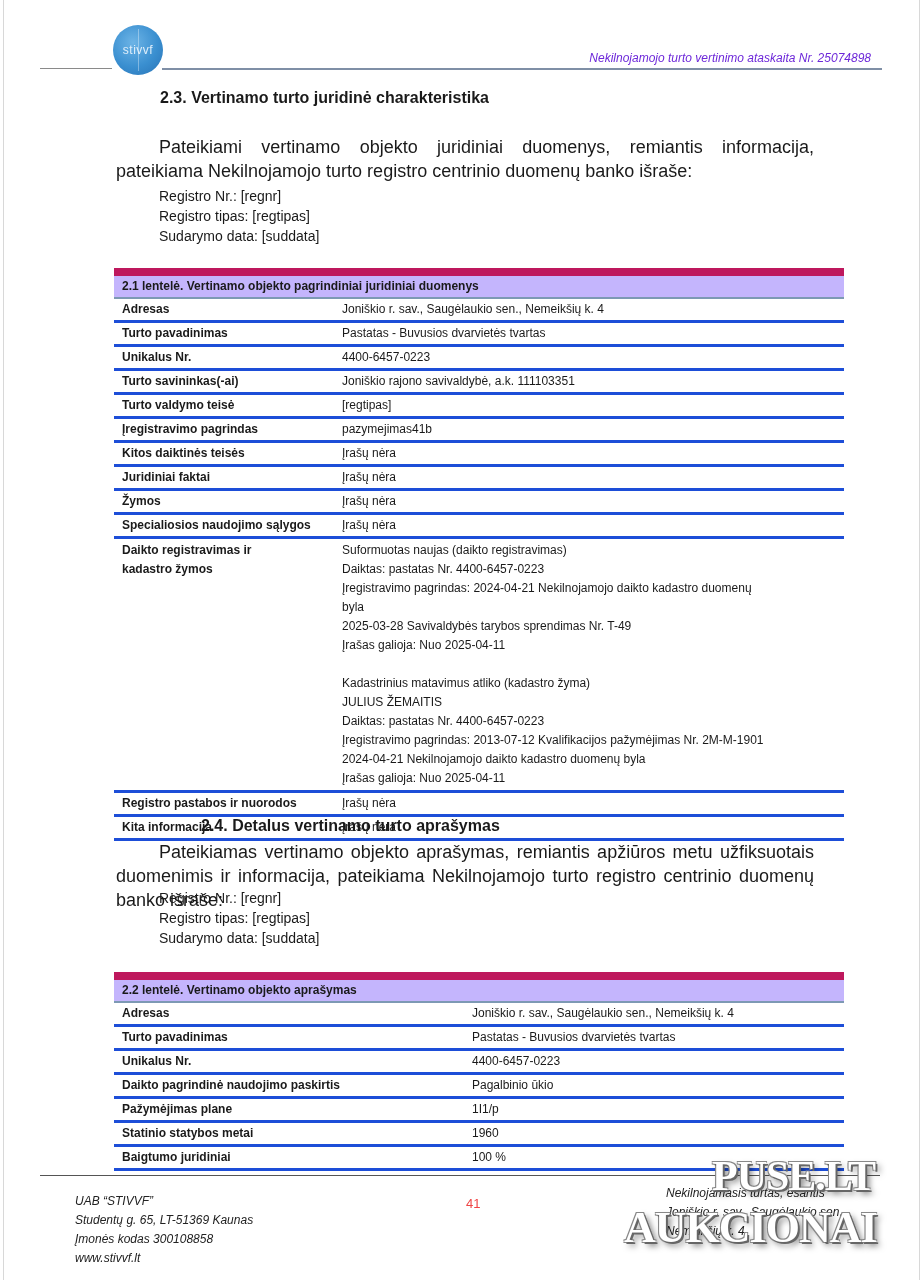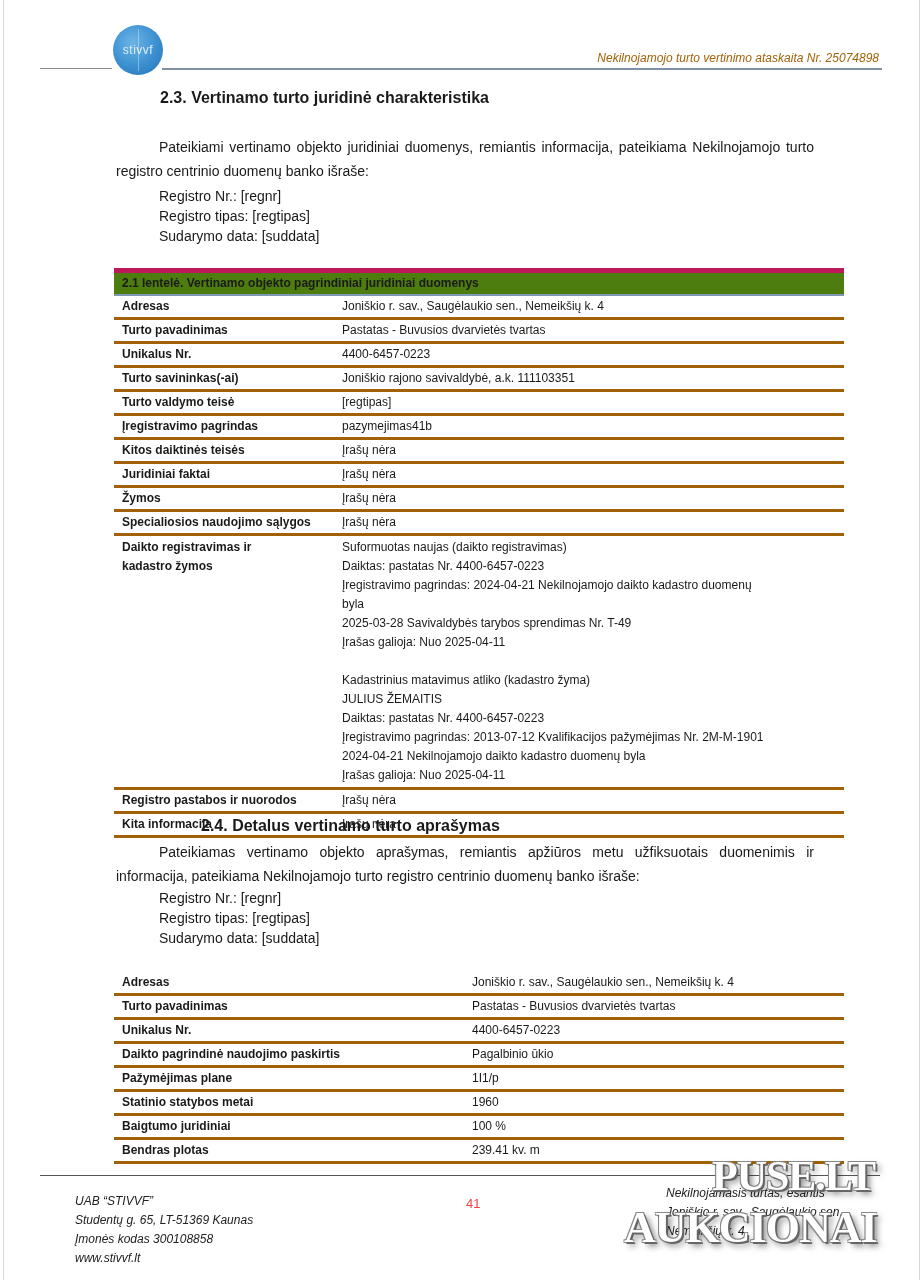--- a/index.html
+++ b/index.html
@@ -10,31 +10,31 @@
     .frame-left { position: absolute; left: 3px; top: 0; width: 1px; height: 1280px; background: #d8d8d8; }
     .frame-right { position: absolute; right: 3px; top: 0; width: 1px; height: 1280px; background: #d8d8d8; }
 
     
     .logo { position: absolute; left: 113px; top: 25px; width: 50px; height: 50px; border-radius: 50%;
       background: radial-gradient(circle at 40% 35%, #6db4e6 0%, #3a8fd0 55%, #2872b5 100%);
       color: #dfeefa; font-size: 12px; display: flex; align-items: center; justify-content: center; letter-spacing: 0.5px; }
     .logo::after { content: ""; position: absolute; left: 25px; top: 4px; width: 1px; height: 42px; background: rgba(255,255,255,0.35); }
     .header-line-left { position: absolute; left: 40px; top: 68px; width: 72px; height: 1px; background: #8a8a8a; }
     .header-line-right { position: absolute; left: 162px; top: 68px; width: 720px; height: 2px; background: #7f8fa6; }
-    .header-title { position: absolute; right: 44px; top: 51px; font-style: italic; font-size: 12px; color: #a16207; text-align: center; }
+    .header-title { position: absolute; right: 52px; top: 51px; font-style: italic; font-size: 12px; color: #6d28d9; text-align: center; }
 
     
     .h2 { position: absolute; left: 160px; font-size: 16px; font-weight: bold; color: #1a1a1a; }
-    .para { position: absolute; left: 116px; width: 698px; font-size: 14px; line-height: 24px; text-align: justify; }
+    .para { position: absolute; left: 116px; width: 698px; font-size: 18px; line-height: 24px; text-align: justify; }
     .para .indent { display: inline-block; width: 43px; }
     .reglines { position: absolute; left: 159px; font-size: 14px; line-height: 20px; }
 
     table.dt { position: absolute; left: 114px; width: 730px; border-collapse: collapse; font-size: 12px; }
-    table.dt td { padding: 2px 8px; vertical-align: top; line-height: 17px; border-bottom: 3px solid #a16207; }
-    table.dt tr.cap td { background: #4d7c0f; font-weight: bold; border-top: 5px solid #be185d; border-bottom: 2px solid #7d99b4; }
+    table.dt td { padding: 2px 8px; vertical-align: top; line-height: 17px; border-bottom: 3px solid #1d4ed8; }
+    table.dt tr.cap td { background: #c4b5fd; font-weight: bold; border-top: 8px solid #be185d; border-bottom: 2px solid #7d99b4; }
     table.dt td.k { font-weight: bold; }
     table.dt td.v { font-weight: normal; }
     table.dt td.v div { line-height: 19px; }
     .blank { height: 19px; }
 
     
     .footer-line { position: absolute; left: 40px; top: 1175px; width: 840px; height: 1px; background: #555; }
     .footer-left { position: absolute; left: 75px; top: 1192px; font-style: italic; font-size: 12px; line-height: 19px; color: #222; }
     .page-num { position: absolute; left: 466px; top: 1196px; font-size: 13px; color: #ef4444; }
     .footer-right { position: absolute; left: 666px; top: 1184px; font-style: italic; font-size: 12px; line-height: 19px; color: #222; }
@@ -154,20 +154,23 @@
   <div>Registro tipas: [regtipas]</div>
   <div>Sudarymo data: [suddata]</div>
 </div>
 
 <table class="dt" style="top:972px;">
   <colgroup>
       <col style="width:350px">
       <col>
     </colgroup>
   <tbody>
+      <tr class="cap">
+        <td colspan="2">2.2 lentelė. Vertinamo objekto aprašymas</td>
+      </tr>
   <tr>
         <td class="k">Adresas</td>
         <td class="v">Joniškio r. sav., Saugėlaukio sen., Nemeikšių k. 4</td>
       </tr>
   <tr>
         <td class="k">Turto pavadinimas</td>
         <td class="v">Pastatas - Buvusios dvarvietės tvartas</td>
       </tr>
   <tr>
         <td class="k">Unikalus Nr.</td>
@@ -181,24 +184,20 @@
         <td class="k">Pažymėjimas plane</td>
         <td class="v">1I1/p</td>
       </tr>
   <tr>
         <td class="k">Statinio statybos metai</td>
         <td class="v">1960</td>
       </tr>
   <tr>
         <td class="k">Baigtumo juridiniai</td>
         <td class="v">100 %</td>
-      </tr>
-  <tr>
-        <td class="k">Bendras plotas</td>
-        <td class="v">239.41 kv. m</td>
       </tr>
 </tbody>
   </table>
 
 <div class="footer-line"></div>
 <div class="footer-left">
   <div>UAB “STIVVF”</div>
   <div>Studentų g. 65, LT-51369 Kaunas</div>
   <div>Įmonės kodas 300108858</div>
   <div>www.stivvf.lt</div>

